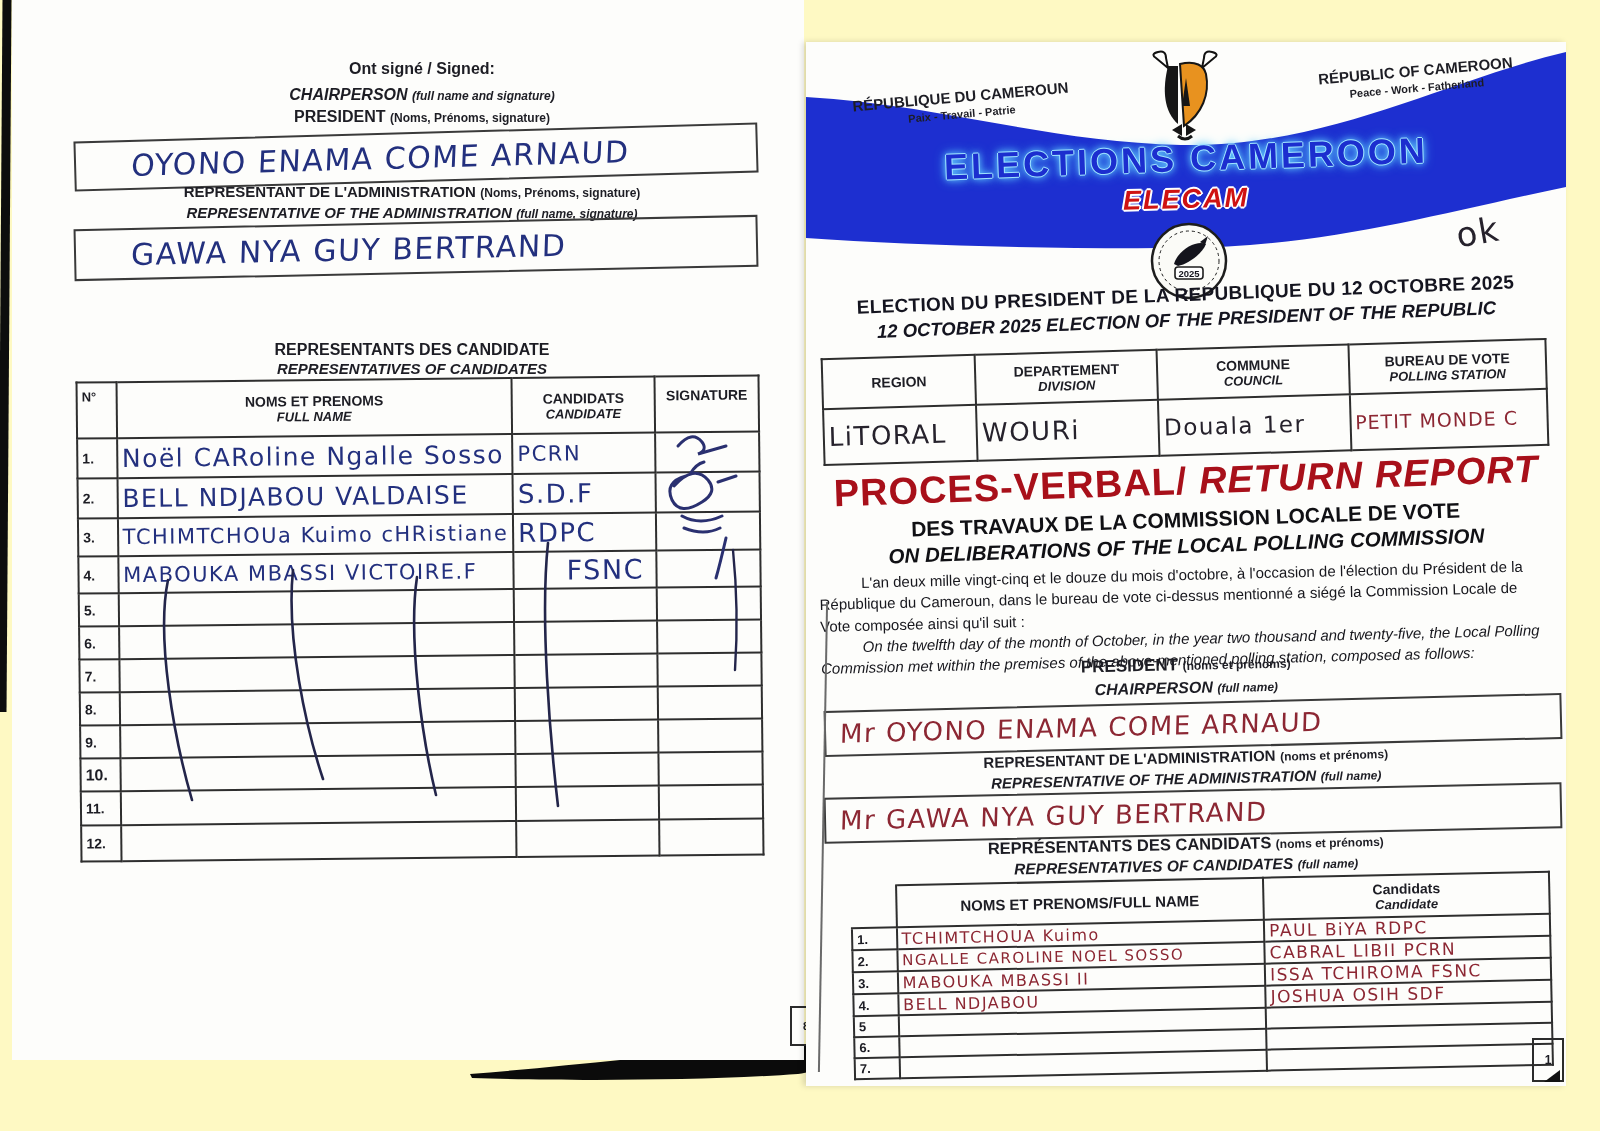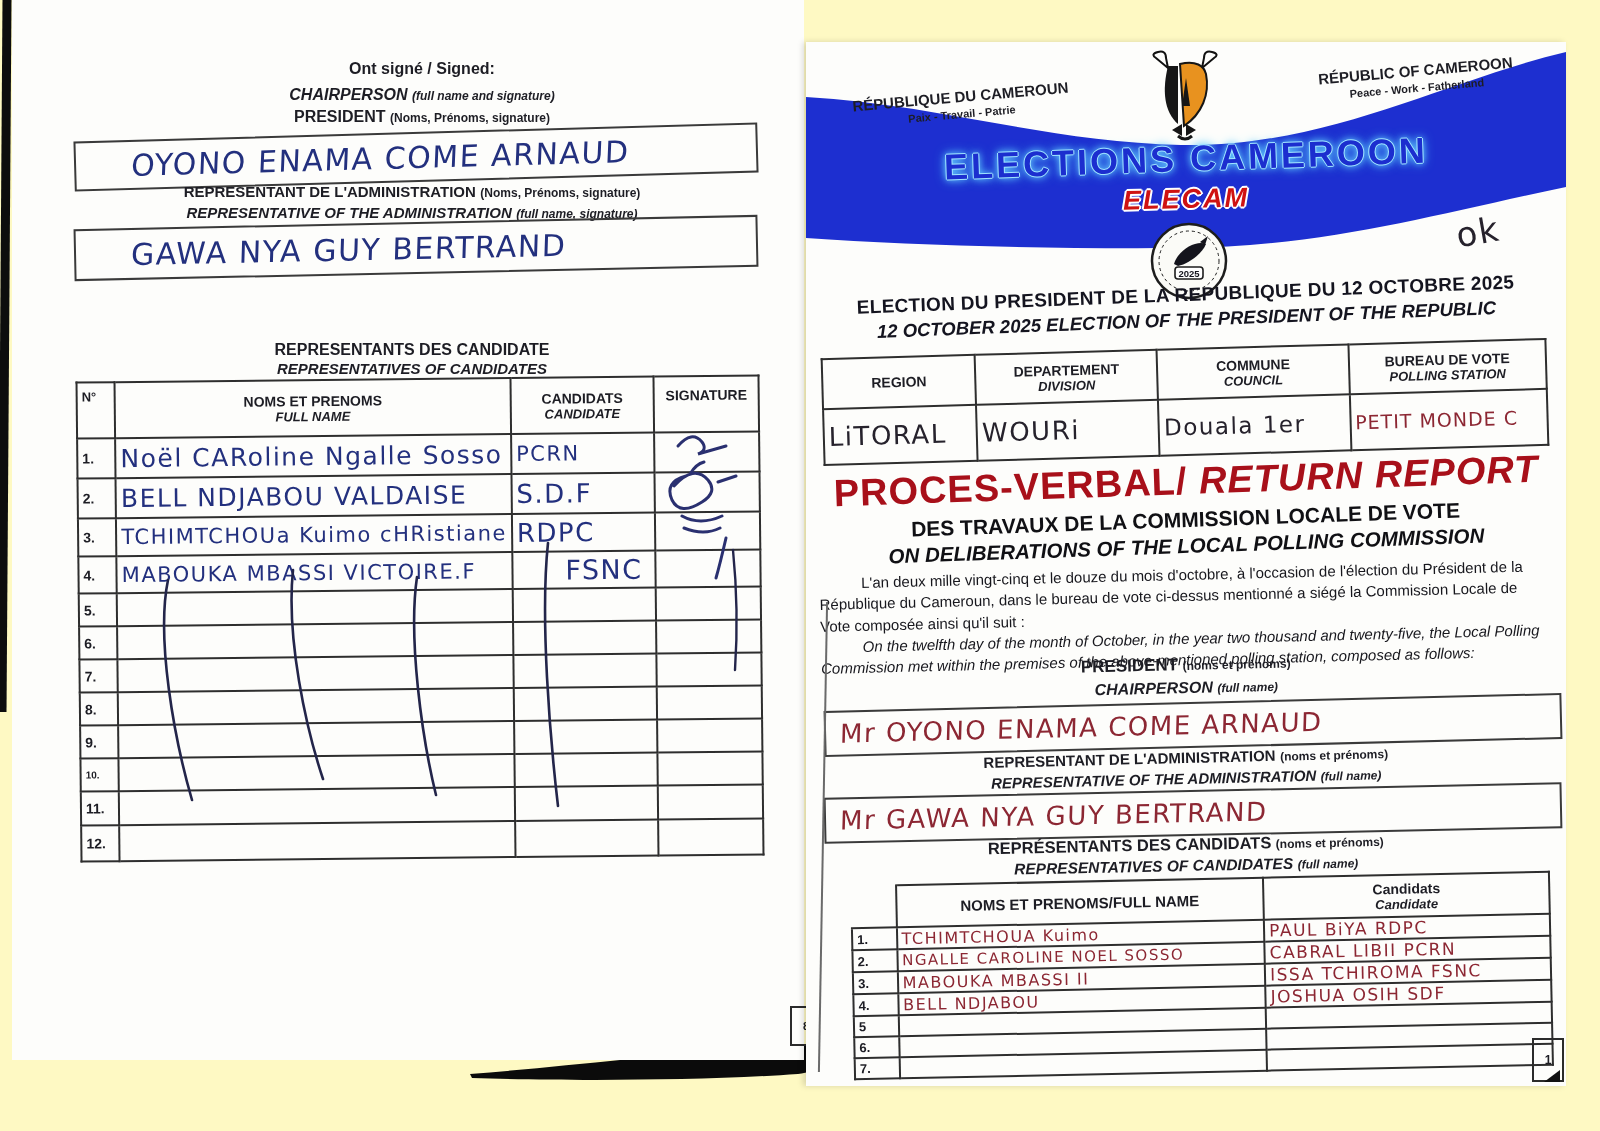--- a/index.html
+++ b/index.html
@@ -132,21 +132,21 @@
             <td></td>
             <td></td>
       </tr>
       <tr style="height:33px;">
         <td style="font-size:14px;font-weight:bold;">9.</td>
         <td></td>
             <td></td>
             <td></td>
       </tr>
       <tr style="height:33px;">
-        <td style="font-size:10px;font-weight:bold;">10.</td>
+        <td style="font-size:16px;font-weight:bold;">10.</td>
         <td></td>
             <td></td>
             <td></td>
       </tr>
       <tr style="height:34px;">
         <td style="font-size:14px;font-weight:bold;">11.</td>
         <td></td>
             <td></td>
             <td></td>
       </tr>

